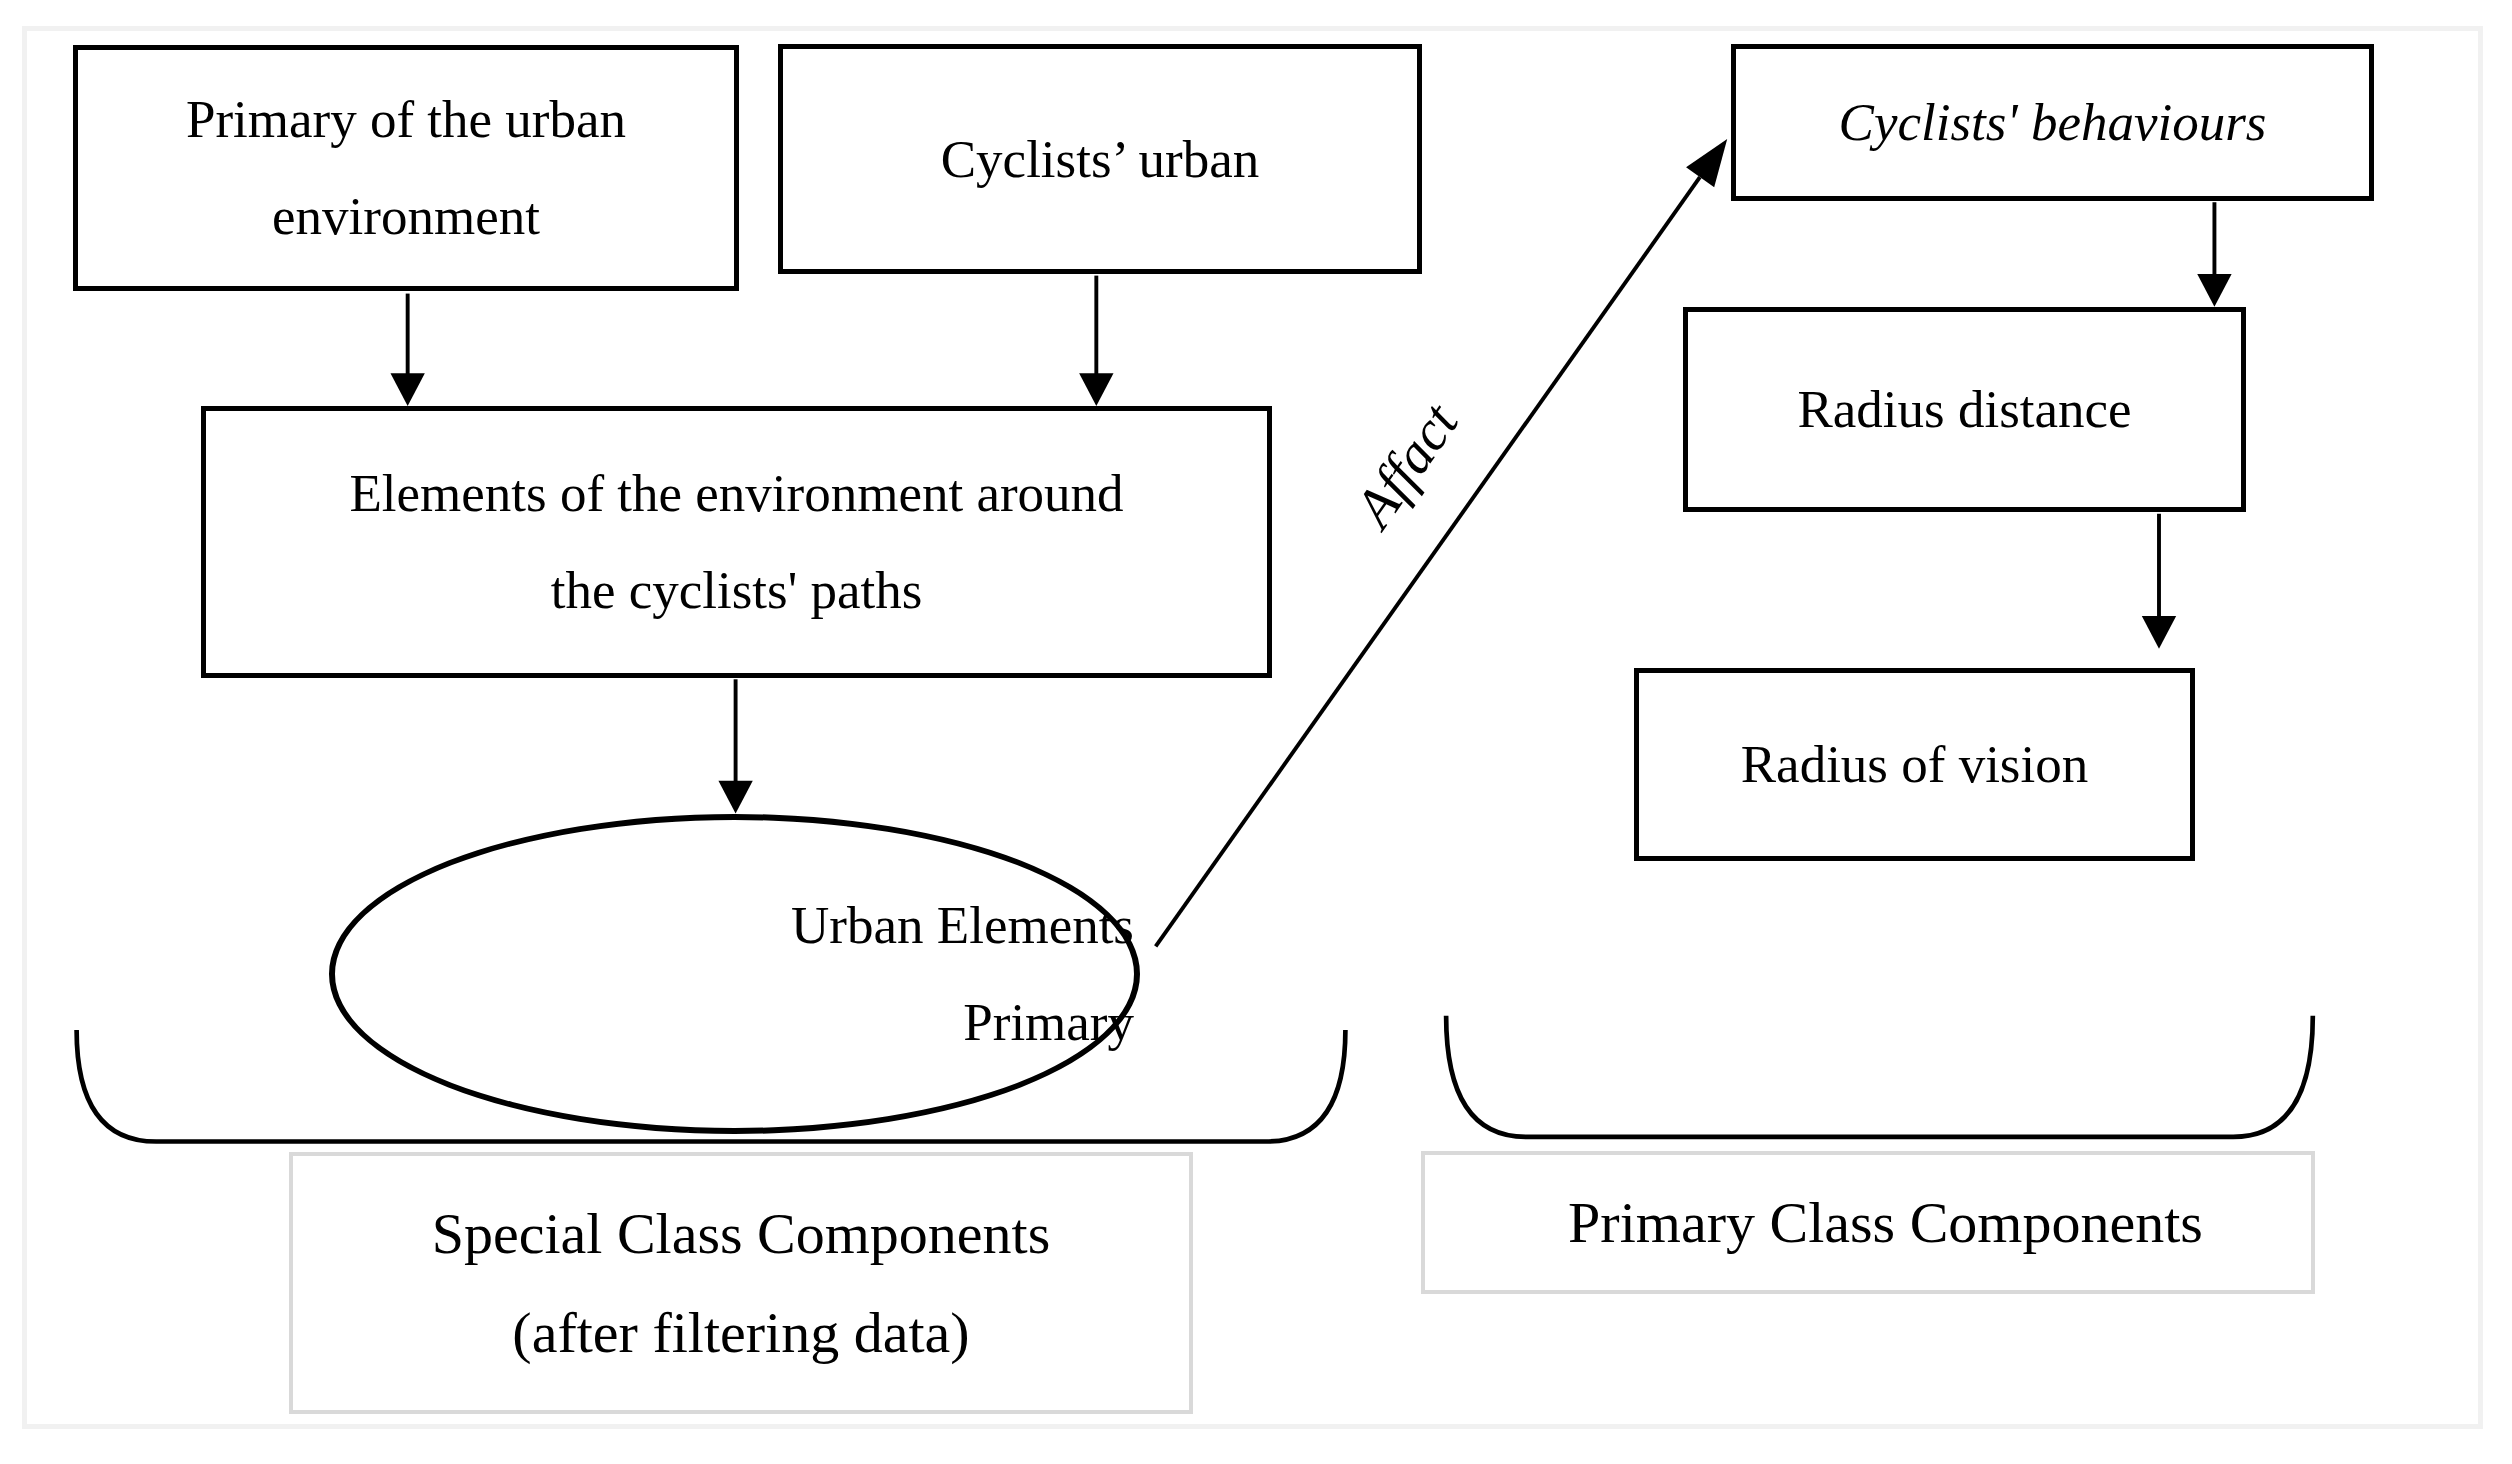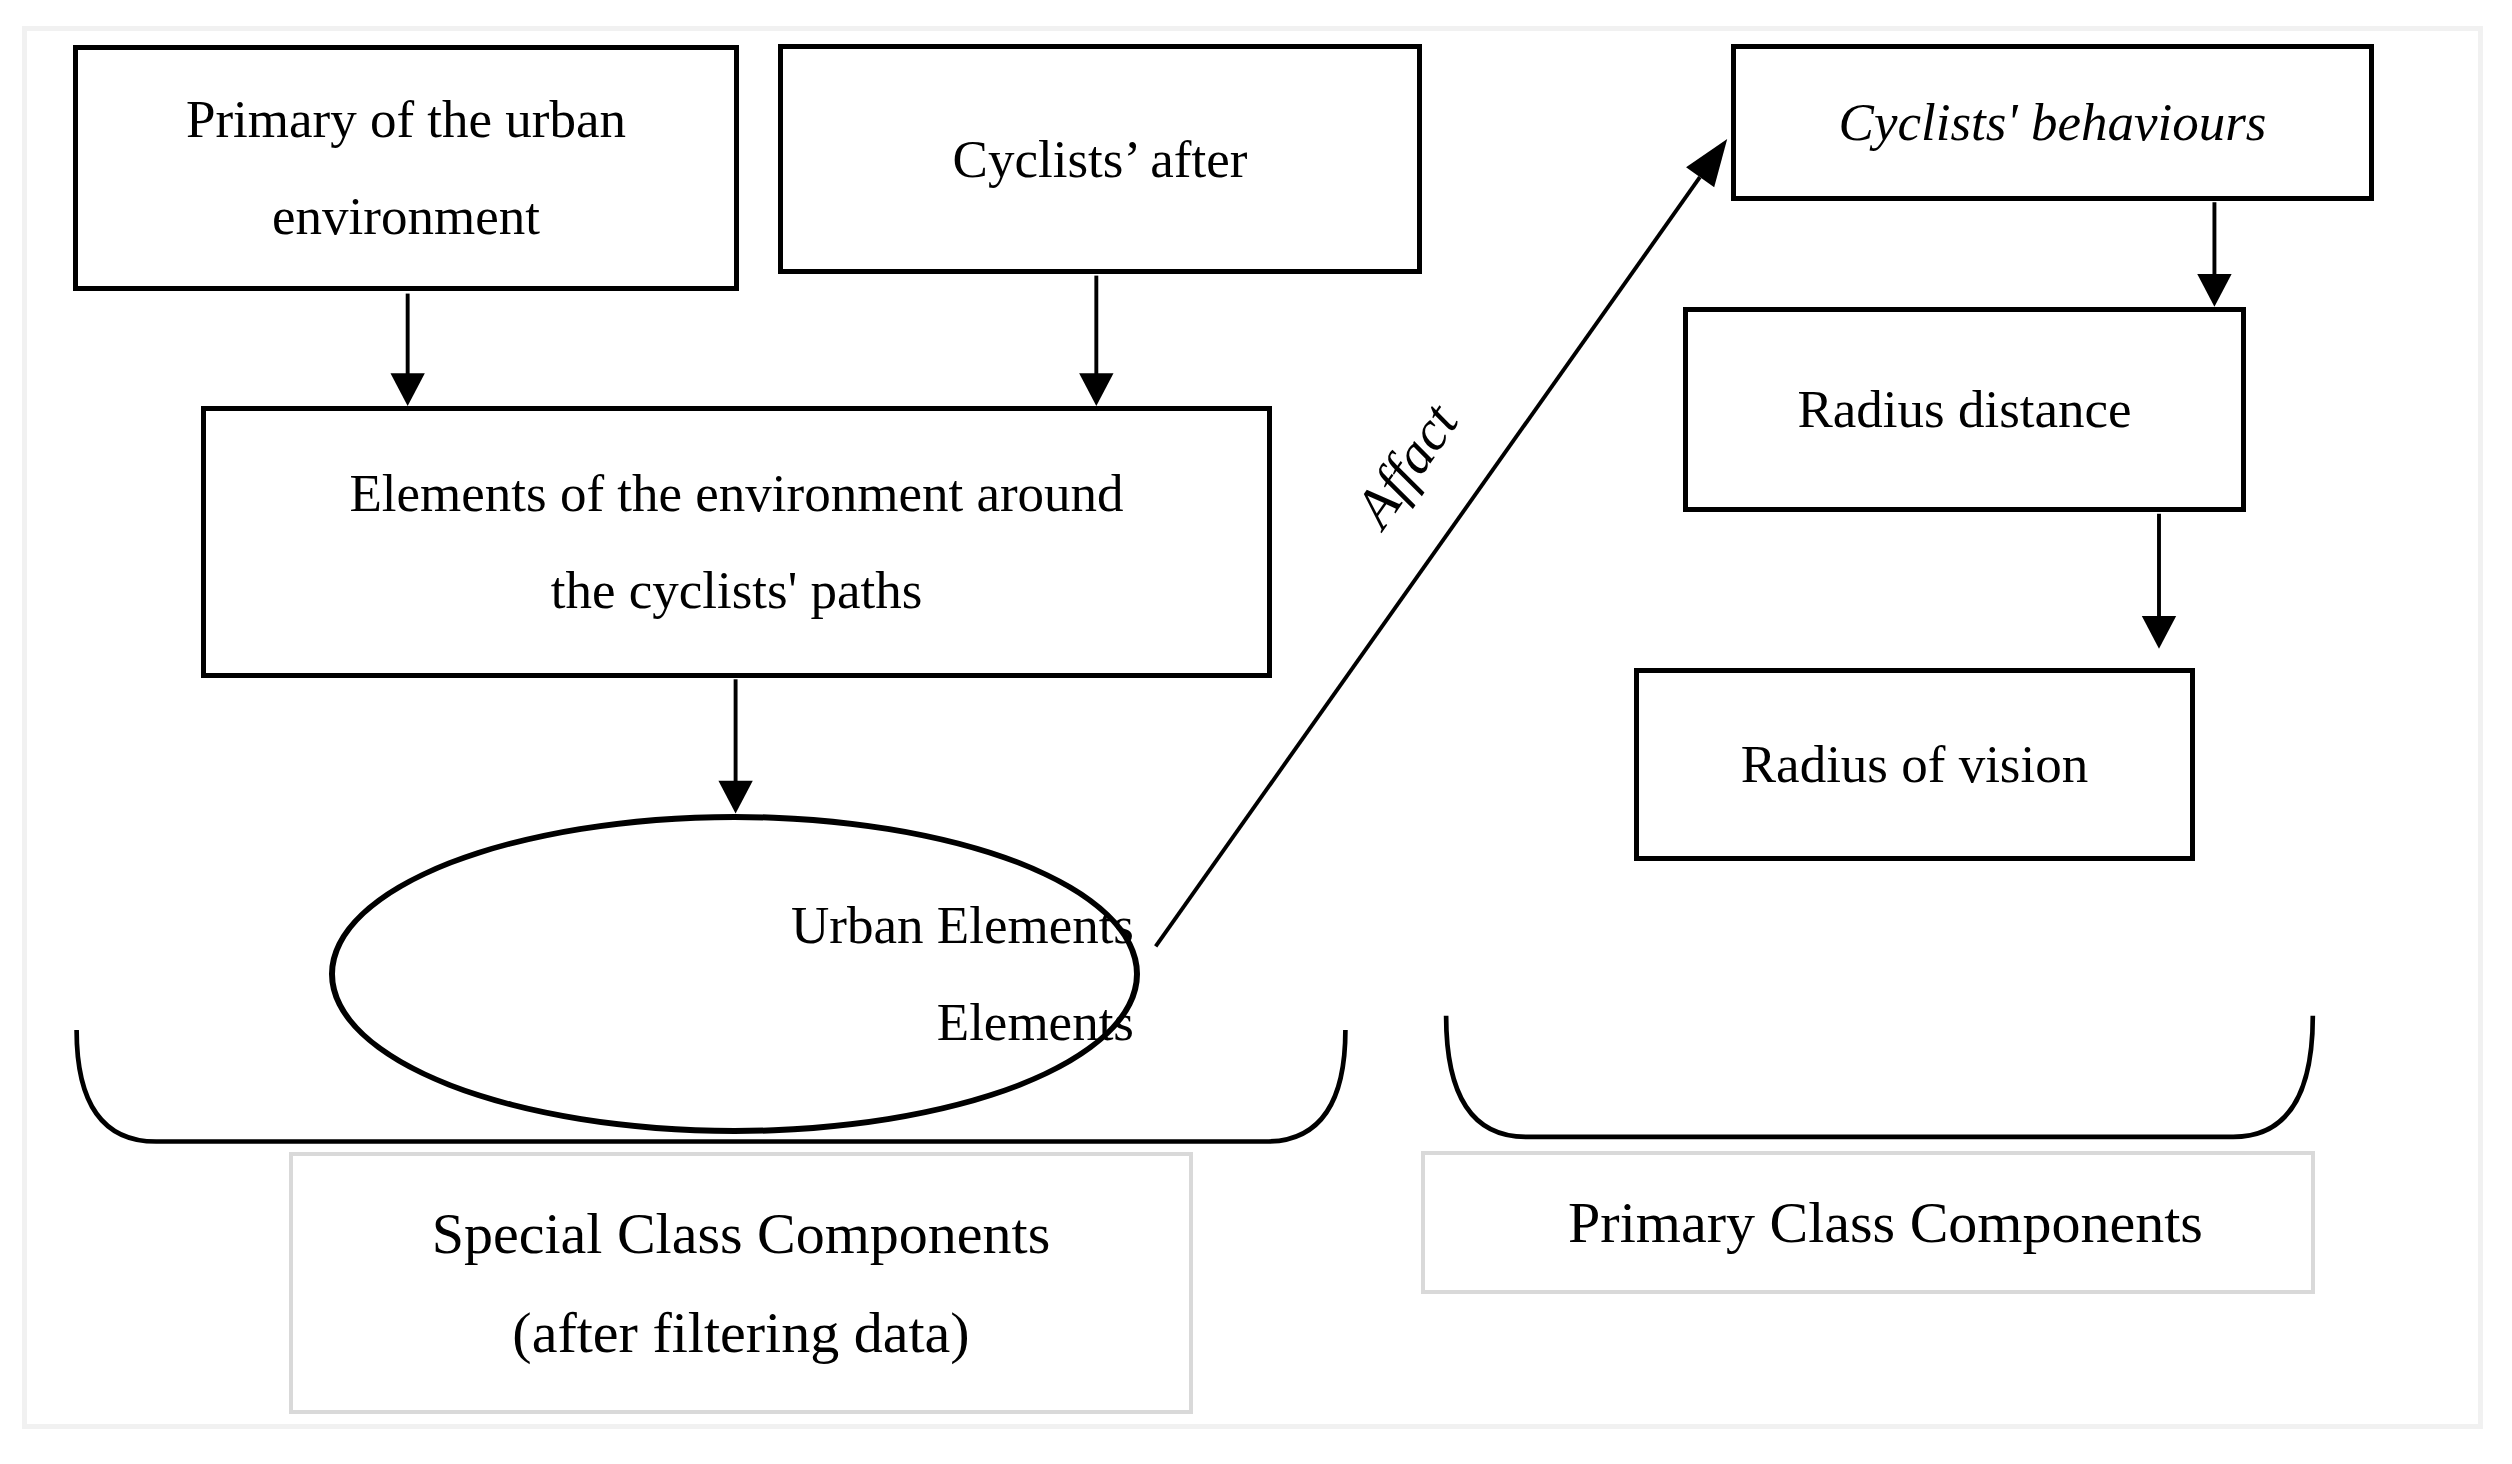--- a/index.html
+++ b/index.html
@@ -101,21 +101,21 @@
     <path class="bracket" d="M98,1319 Q98,1462 200,1462 L1621,1462 Q1723,1462 1723,1319"></path>
     <path class="bracket" d="M1852,1301 Q1852,1456 1954,1456 L2860,1456 Q2962,1456 2962,1301"></path>
   </svg>
 
   <div class="node n-urban-env">
     <div class="line">Primary of the urban</div>
     <div class="line">environment</div>
   </div>
 
   <div class="node n-cyclists-paths">
-    <div class="line">Cyclists’ after</div>
+    <div class="line">Cyclists’ urban</div>
   </div>
 
   <div class="node n-cyclists-behaviours">
     <div class="line">Cyclists' behaviours</div>
   </div>
 
   <div class="node n-env-around">
     <div class="line">Elements of the environment around</div>
     <div class="line">the cyclists' paths</div>
   </div>
@@ -123,21 +123,21 @@
   <div class="node n-vision-distance">
     <div class="line">Radius distance</div>
   </div>
 
   <div class="node n-radius-vision">
     <div class="line">Radius of vision</div>
   </div>
 
   <div class="ellipse">
     <div class="line">Urban Elements</div>
-    <div class="line">Elements</div>
+    <div class="line">Primary</div>
   </div>
 
   <div class="edge-label">Affact</div>
 
   <div class="group-label label-special">
     <div class="line">Special Class Components</div>
     <div class="line">(after filtering data)</div>
   </div>
 
   <div class="group-label label-primary">

